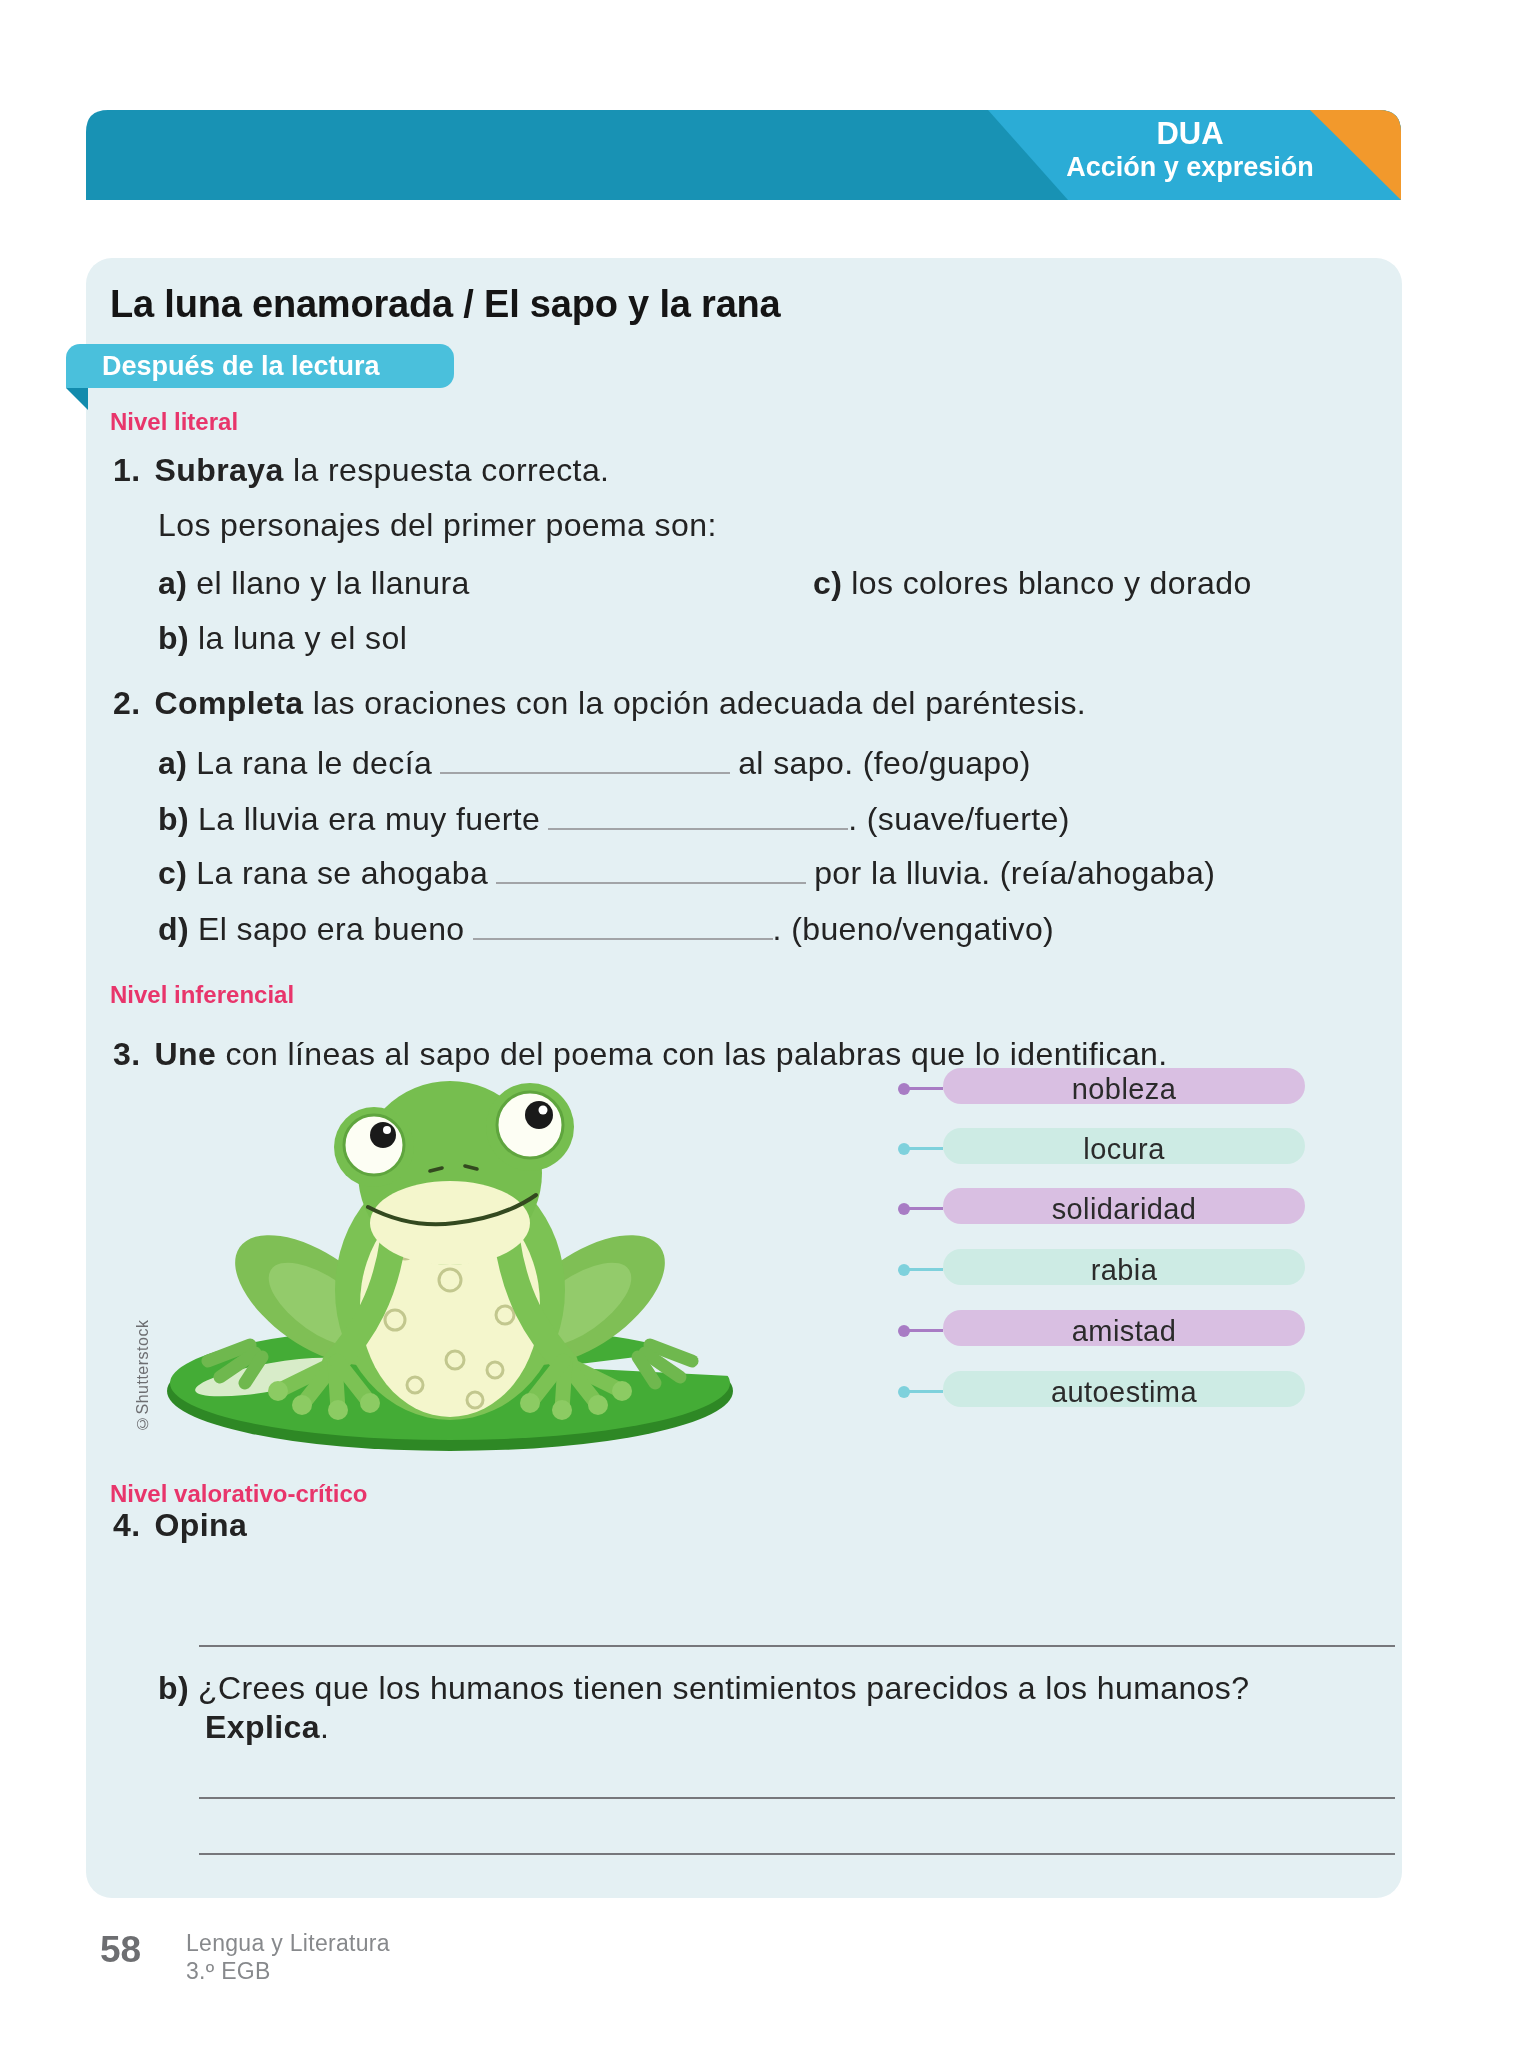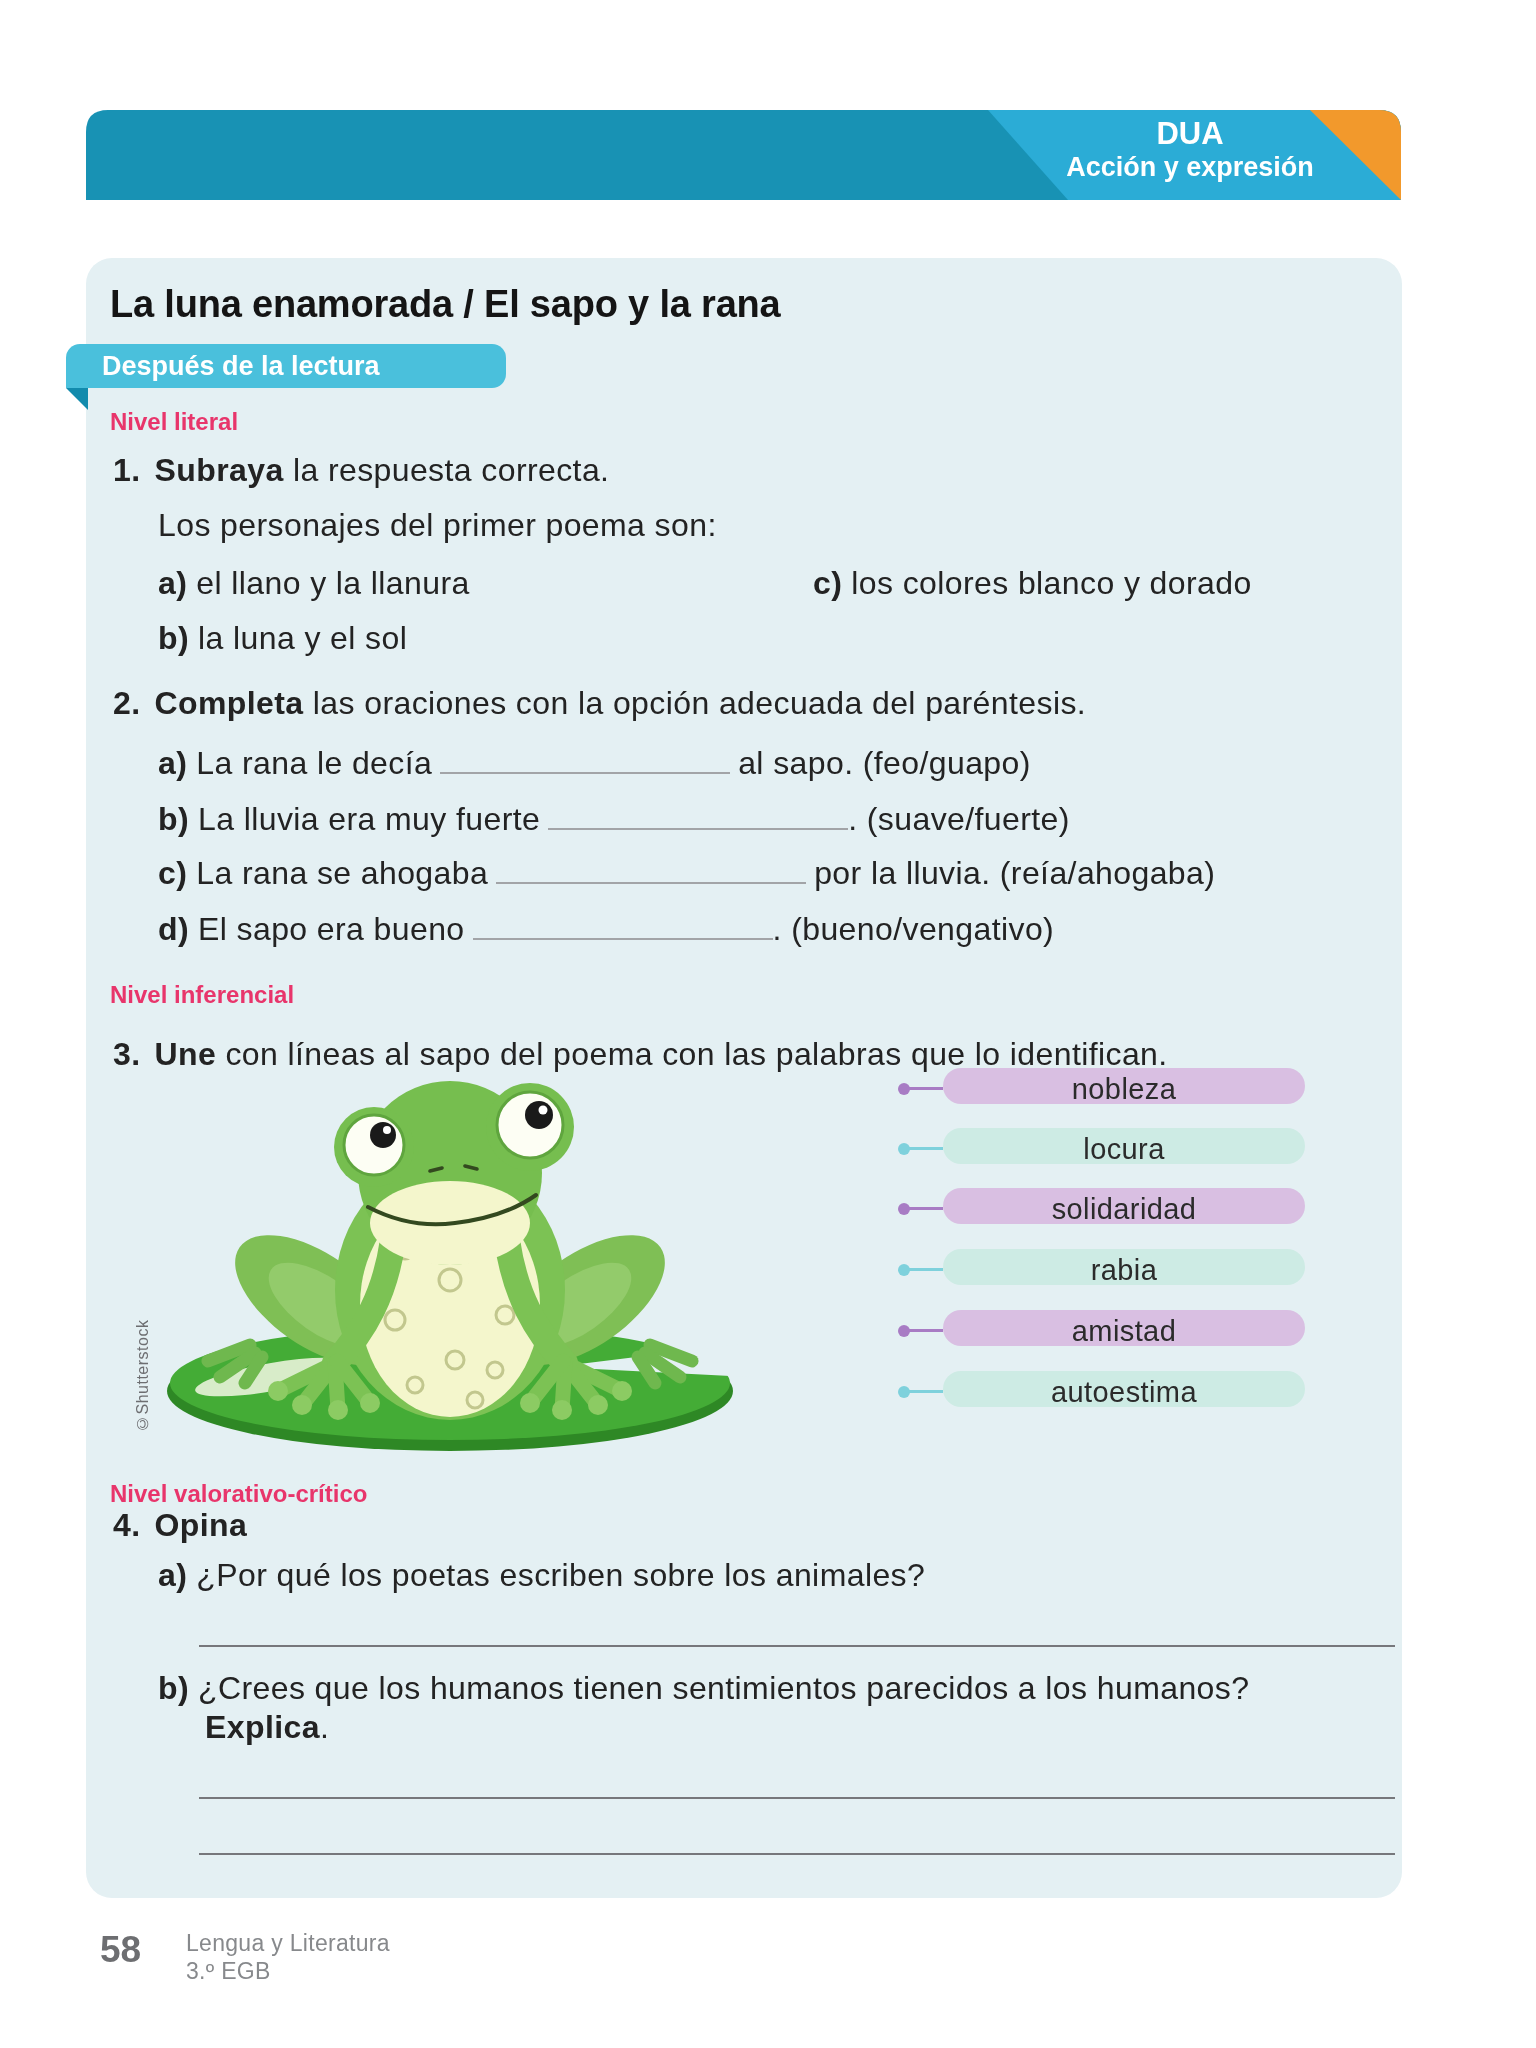--- a/index.html
+++ b/index.html
@@ -7,21 +7,21 @@
         font-family:"Liberation Sans",sans-serif;color:#232323;}
   .abs{position:absolute;}
   
   .hdr-svg{left:86px;top:110px;}
   .hdr-title{left:112px;top:132px;font-size:38px;font-weight:700;color:#ffffff;letter-spacing:.5px;}
   .hdr-dua{left:1040px;top:116px;width:300px;text-align:center;font-size:31px;font-weight:700;color:#ffffff;}
   .hdr-duasub{left:1000px;top:152px;width:380px;text-align:center;font-size:27px;font-weight:700;color:#ffffff;}
   
   .box{left:86px;top:258px;width:1316px;height:1640px;background:#E4F0F3;border-radius:26px;}
   .ws-title{left:110px;top:283px;font-size:38px;font-weight:700;color:#151515;letter-spacing:-.2px;}
-  .tab{left:66px;top:344px;width:440px;height:44px;background:#4AC0DC;border-radius:14px 14px 14px 0;
+  .tab{left:66px;top:344px;width:388px;height:44px;background:#4AC0DC;border-radius:14px 14px 14px 0;
        color:#fff;font-weight:700;font-size:27px;line-height:44px;padding-left:36px;box-sizing:border-box;}
   .fold{left:66px;top:388px;width:22px;height:22px;background:#128BAD;clip-path:polygon(0 0,100% 0,100% 100%);}
   .level{font-size:24px;font-weight:700;color:#E8356B;}
   .body-line{font-size:32px;letter-spacing:.4px;white-space:nowrap;}
   .num{font-weight:700;margin-right:14px;}
   .bold{font-weight:700;}
   .marker{font-weight:700;margin-right:9px;}
   .blank{display:inline-block;border-bottom:2px solid #A2A4A7;height:30px;margin:0 8px;vertical-align:baseline;}
   .ansline{height:0;border-top:2px solid #76777B;}
   
@@ -202,23 +202,20 @@
 
   <div class="abs dot dot-teal" style="left:898px;top:1386px;"></div>
   <div class="abs lead lead-teal" style="left:906px;top:1390px;width:37px;"></div>
   <div class="abs pill pill-teal" style="top:1371px;">autoestima</div>
 
   <div class="abs level" style="left:110px;top:1480px;">Nivel valorativo-crítico</div>
   <div class="abs body-line" style="left:113px;top:1507px;">
     <span class="num">4.</span><span class="bold">Opina</span>
   </div>
 
-  <div class="abs body-line" style="left:158px;top:1557px;">
-    <span class="marker">a)</span><span>¿Por qué los poetas escriben sobre los animales?</span>
-  </div>
   <div class="abs ansline" style="left:199px;top:1645px;width:1196px;"></div>
 
   <div class="abs body-line" style="left:158px;top:1670px;">
     <span class="marker">b)</span><span>¿Crees que los humanos tienen sentimientos parecidos a los humanos?</span>
   </div>
   <div class="abs body-line" style="left:205px;top:1709px;">
     <span class="bold">Explica</span><span>.</span>
   </div>
   <div class="abs ansline" style="left:199px;top:1797px;width:1196px;"></div>
   <div class="abs ansline" style="left:199px;top:1853px;width:1196px;"></div>

